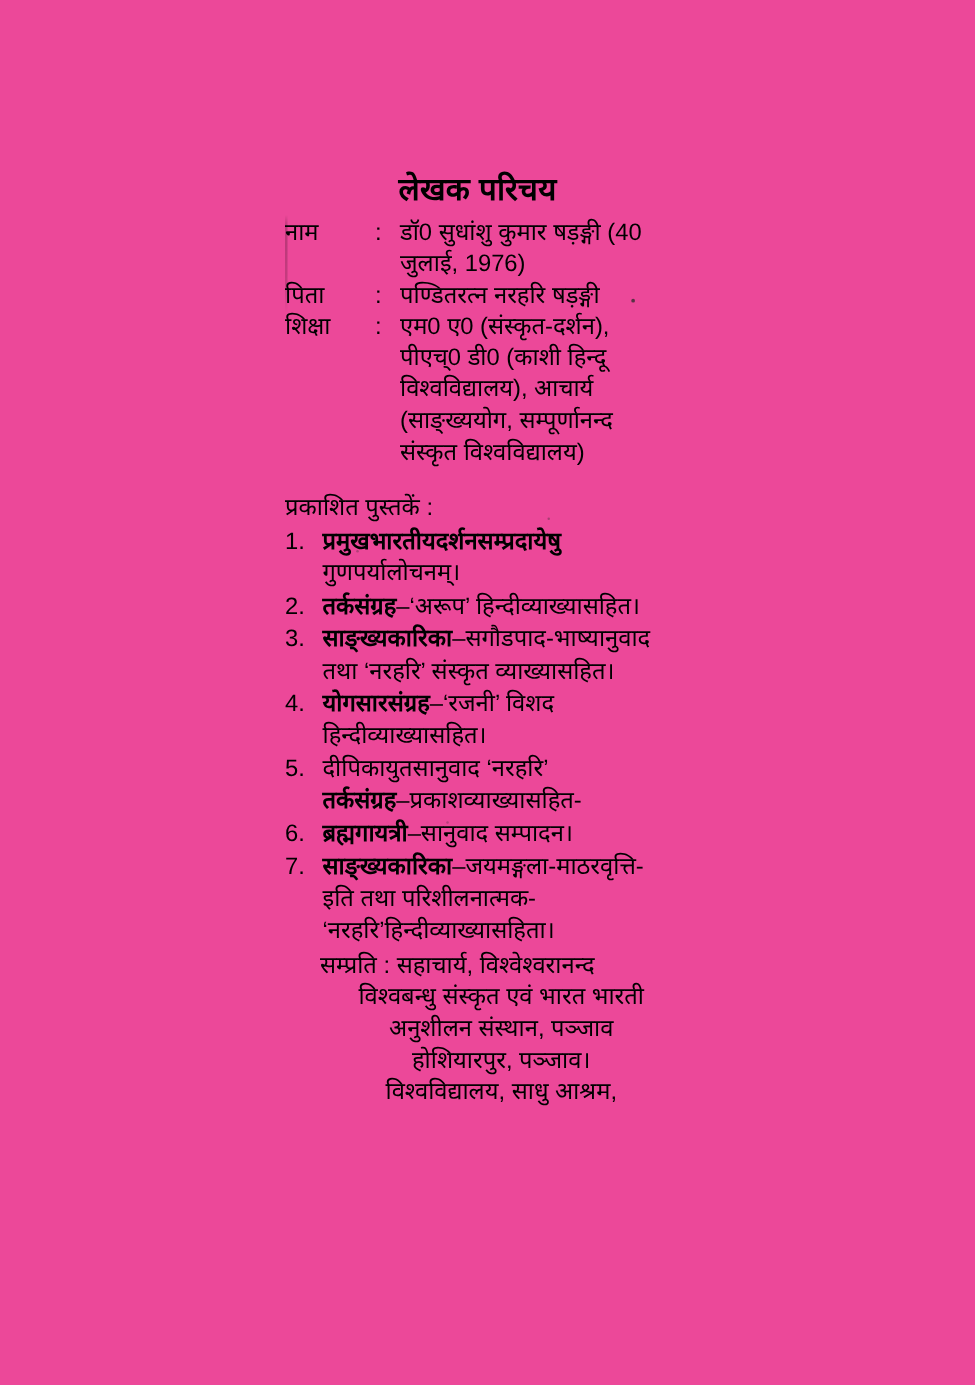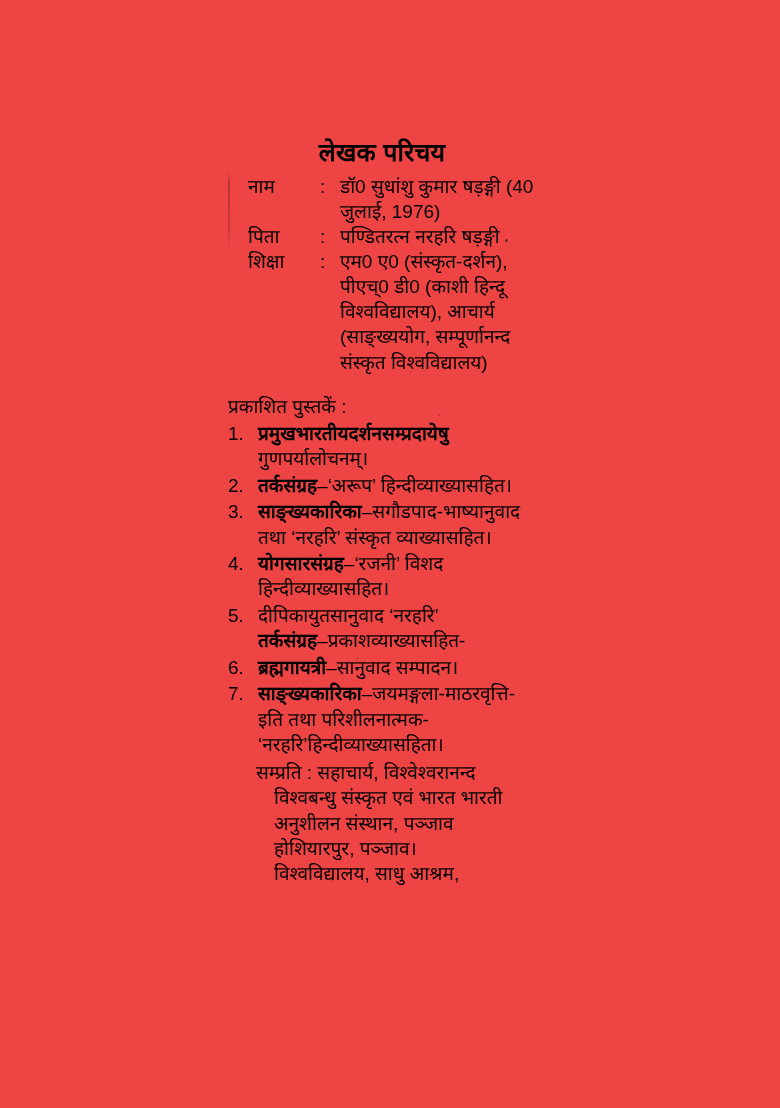--- a/index.html
+++ b/index.html
@@ -14,21 +14,21 @@
     position: relative;
     overflow: hidden;
     font-family: "Liberation Sans", "DejaVu Sans", sans-serif;
     color: #000000;
     -webkit-font-smoothing: antialiased;
   }
 
   .page {
     position: absolute;
     inset: 0;
-    background: #ef4444;
+    background: #ec4899;
   }
 
   
   .scan-edge {
     position: absolute;
     left: 228px;
     top: 172px;
     width: 2px;
     height: 78px;
     background: linear-gradient(to bottom,
@@ -65,21 +65,20 @@
     letter-spacing: 0.2px;
     text-align: center;
     margin: 0 0 8px 0;
     padding-left: 8px;
   }
 
   
   .info-table {
     width: 100%;
     border-collapse: collapse;
-    margin-left: 20px;
   }
   .info-row > td {
     vertical-align: top;
     padding: 0;
   }
   .info-label {
     width: 72px;
     font-size: 19px;
     line-height: 1.32;
     white-space: nowrap;
@@ -141,20 +140,21 @@
     font-size: 19px;
     line-height: 1.34;
     margin-top: 2px;
   }
   .closing .cline {
     display: block;
     margin-left: 28px;
   }
   .closing .cline.ind {
     padding-left: 18px;
+    text-align: center;
   }
   .closing .c-label {
     font-weight: normal;
   }
 </style>
 </head>
 <body>
 
 <div class="page">
 

